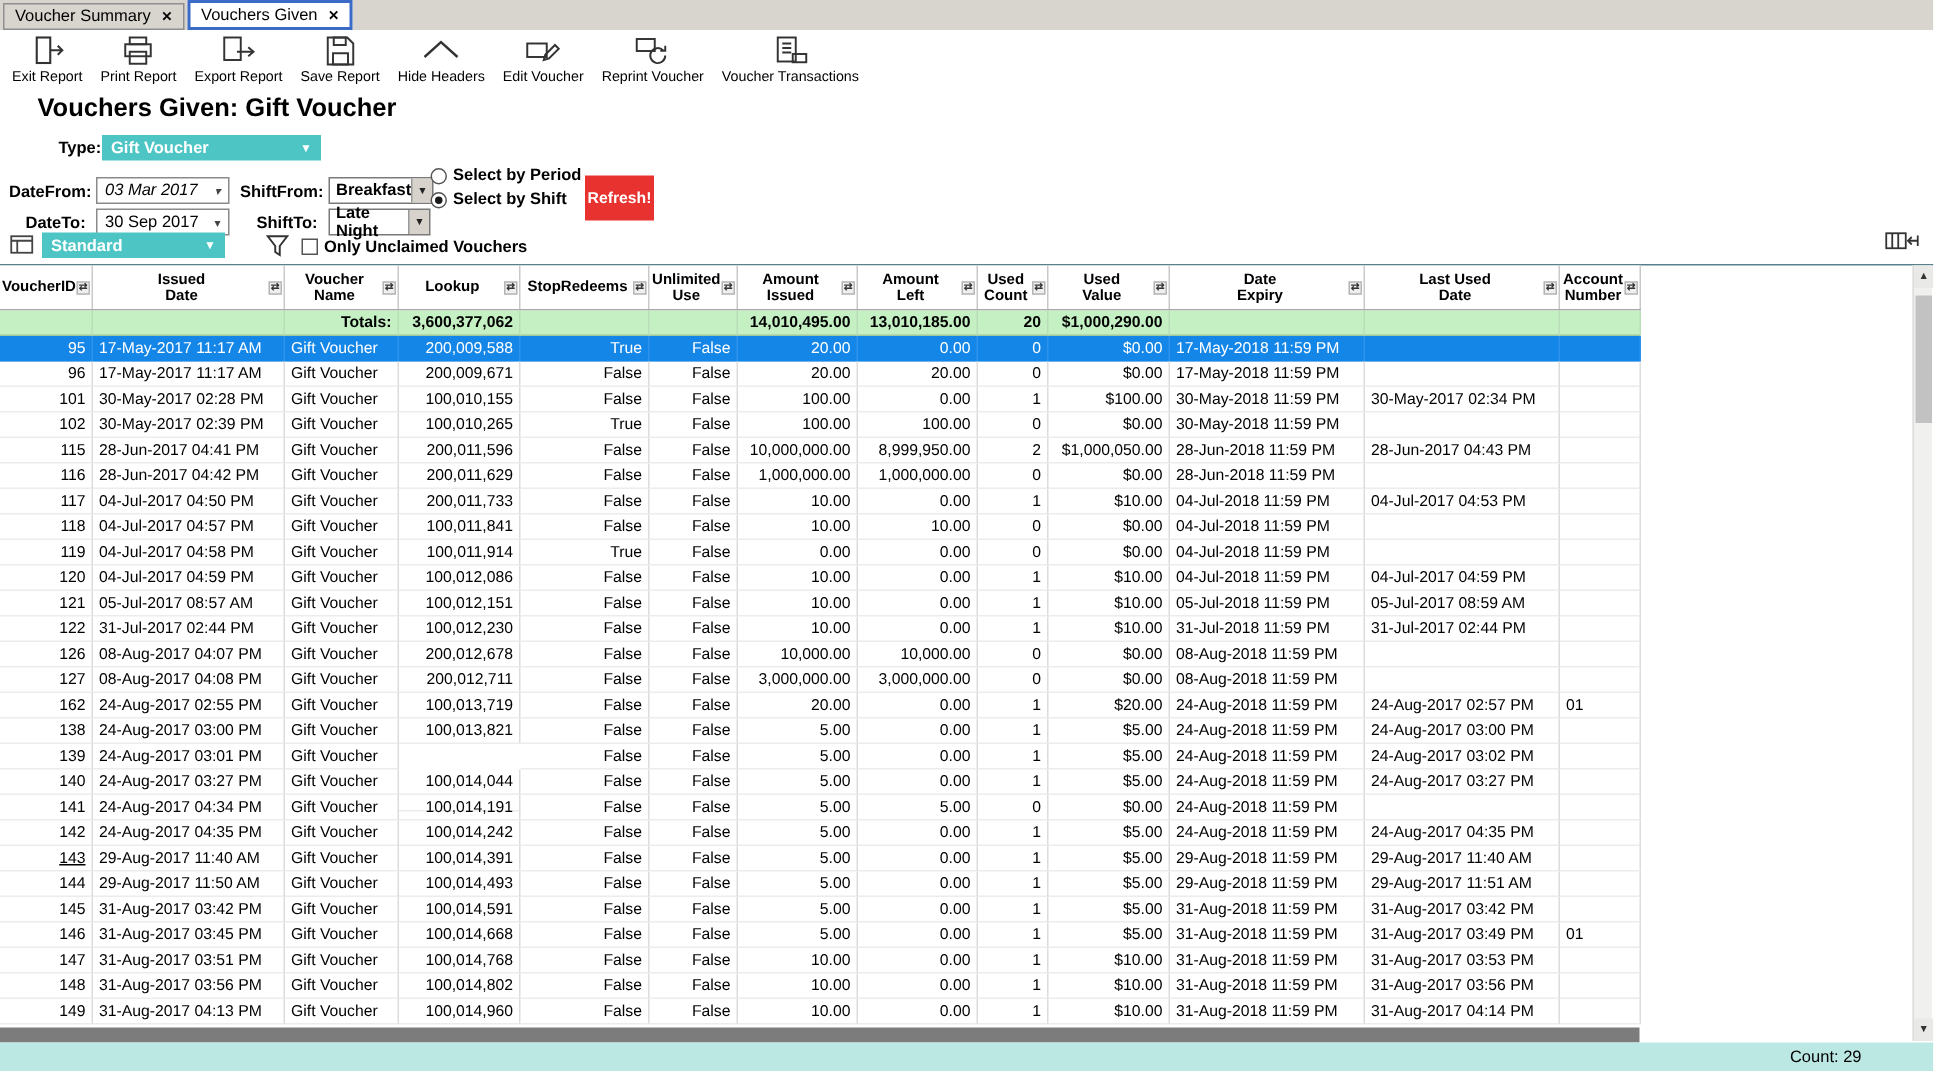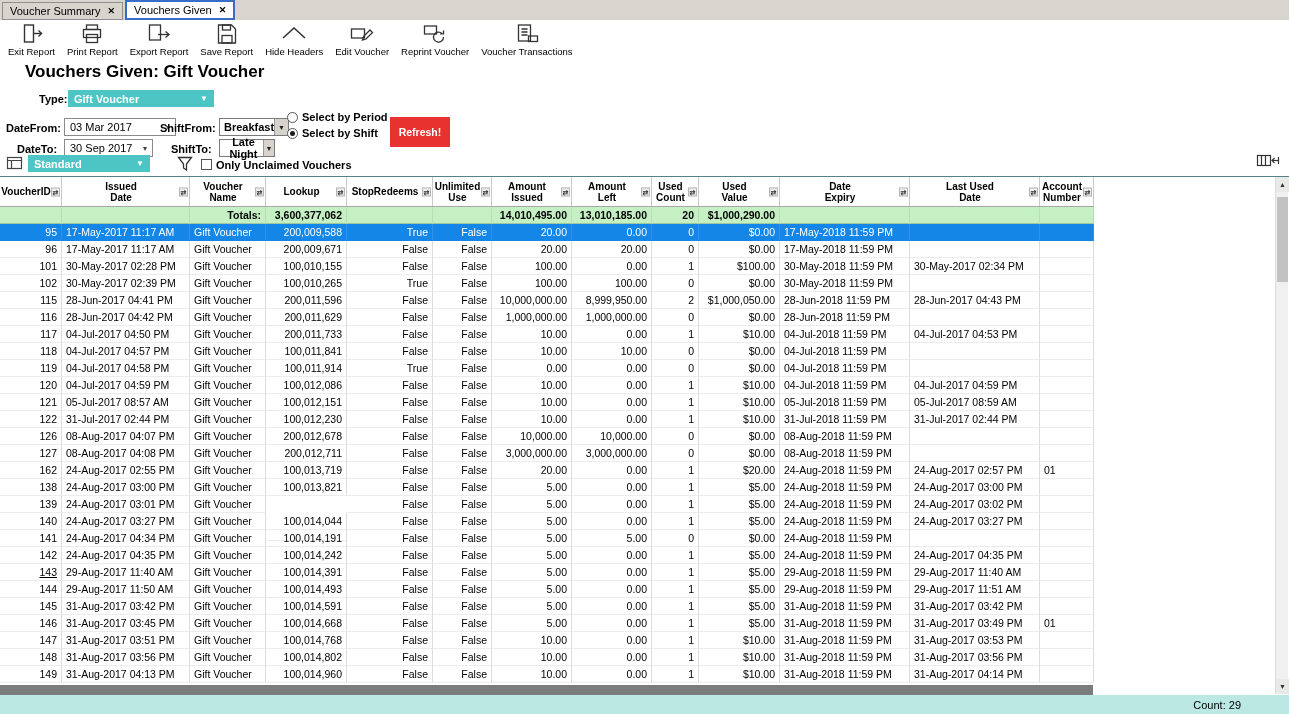--- a/index.html
+++ b/index.html
@@ -25,21 +25,21 @@
   .lbl { position:absolute; font-weight:bold; font-size:11px; white-space:nowrap; }
   .combo-teal { position:absolute; background:var(--teal-combo,#4EC5C5); color:#fff; font-weight:bold; display:flex; align-items:center; padding:0 6px; font-size:11px; cursor:default; }
   .combo-teal .arrow { margin-left:auto; font-size:8px; }
   .combo-date { position:absolute; background:#fff; border:1px solid #8a8a8a; height:18px; display:flex; align-items:center; padding:0 5px; font-size:11px; cursor:default; }
   .combo-date .chev { margin-left:auto; font-size:8px; color:#444; }
   .combo-classic { position:absolute; background:#fff; border:1px solid #7a7a7a; height:18px; display:flex; align-items:center; padding:0 0 0 4px; font-size:11px; font-weight:bold; cursor:default; }
   .combo-classic .btn { margin-left:auto; width:15px; height:16px; background:#d7d3cc; border-left:1px solid #9a9a9a; display:flex; align-items:center; justify-content:center; font-size:7px; color:#222; }
   .radio { position:absolute; display:flex; align-items:center; gap:4px; font-weight:bold; cursor:default; }
   .radio .circle { width:11px; height:11px; border:1px solid #555; border-radius:50%; background:#fff; position:relative; flex:0 0 auto; }
   .radio.checked .circle::after { content:""; position:absolute; inset:2px; background:#1a1a1a; border-radius:50%; }
-  .refresh-btn { position:absolute; left:390px; top:117px; width:60px; height:30px; background:var(--refresh-red,#E8322F); color:#fff; font-weight:bold; font-size:10.5px; display:flex; align-items:center; justify-content:center; cursor:default; }
+  .refresh-btn { position:absolute; left:390px; top:117px; width:46px; height:30px; background:var(--refresh-red,#E8322F); color:#fff; font-weight:bold; font-size:10.5px; display:flex; align-items:center; justify-content:center; cursor:default; }
   .checkbox { position:absolute; width:11px; height:11px; border:1px solid #555; background:#fff; }
   .iconbox { position:absolute; }
 
   
   .grid-topline { position:absolute; top:176px; left:0; width:1289px; height:1px; background:#58808a; }
   .grid { position:absolute; top:177px; left:0; width:1094px; }
   .grid-header { display:flex; height:30px; background:#fff; border-bottom:1px solid #a8a8a8; }
   .hcell { position:relative; border-right:1px solid #c9c9c9; display:flex; align-items:center; justify-content:center; text-align:center; font-weight:bold; font-size:10px; line-height:11px; white-space:pre-line; padding:1px 10px 1px 1px; overflow:hidden; cursor:default; }
   .hcell .sort { position:absolute; right:1px; top:50%; transform:translateY(-50%); font-size:7px; line-height:8px; color:#333; border:1px solid #b5b5b5; background:#efefef; width:9px; height:9px; text-align:center; }
   .trow { display:flex; height:17px; line-height:16px; font-size:10.5px; background:#fff; }
@@ -171,37 +171,37 @@
 
   <div class="page-title">Vouchers Given: Gift Voucher</div>
 
   <span class="lbl" style="left:39px; top:93px;">Type:</span>
   <div class="combo-teal" style="left:68px; top:90px; width:146px; height:17px;">
     <span>Gift Voucher</span>
     <span class="arrow">▼</span>
   </div>
 
   <span class="lbl" style="left:6px; top:122px;">DateFrom:</span>
-  <div class="combo-date" style="left:64px; top:118px; width:112px;">
+  <div class="combo-date" style="left:64px; top:118px; width:89px;font-style:italic;">
     <span>03 Mar 2017</span>
     <span class="chev">▾</span>
   </div>
   <span class="lbl" style="left:160px; top:122px;">ShiftFrom:</span>
   <div class="combo-classic" style="left:219px; top:118px; width:70px;">
     <span>Breakfast</span>
     <span class="btn">▼</span>
   </div>
 
   <span class="lbl" style="left:17px; top:143px;">DateTo:</span>
   <div class="combo-date" style="left:64px; top:139px; width:89px;">
     <span>30 Sep 2017</span>
     <span class="chev">▾</span>
   </div>
   <span class="lbl" style="left:171px; top:143px;">ShiftTo:</span>
-  <div class="combo-classic" style="left:219px; top:139px; width:56px;text-align:center;">
+  <div class="combo-classic" style="left:219px; top:139px; width:68px;">
     <span>Late Night</span>
     <span class="btn">▼</span>
   </div>
 
   <div class="radio" style="left:287px; top:111px;">
     <span class="circle"></span>
     <span>Select by Period</span>
   </div>
   <div class="radio checked" style="left:287px; top:127px;">
     <span class="circle"></span>

